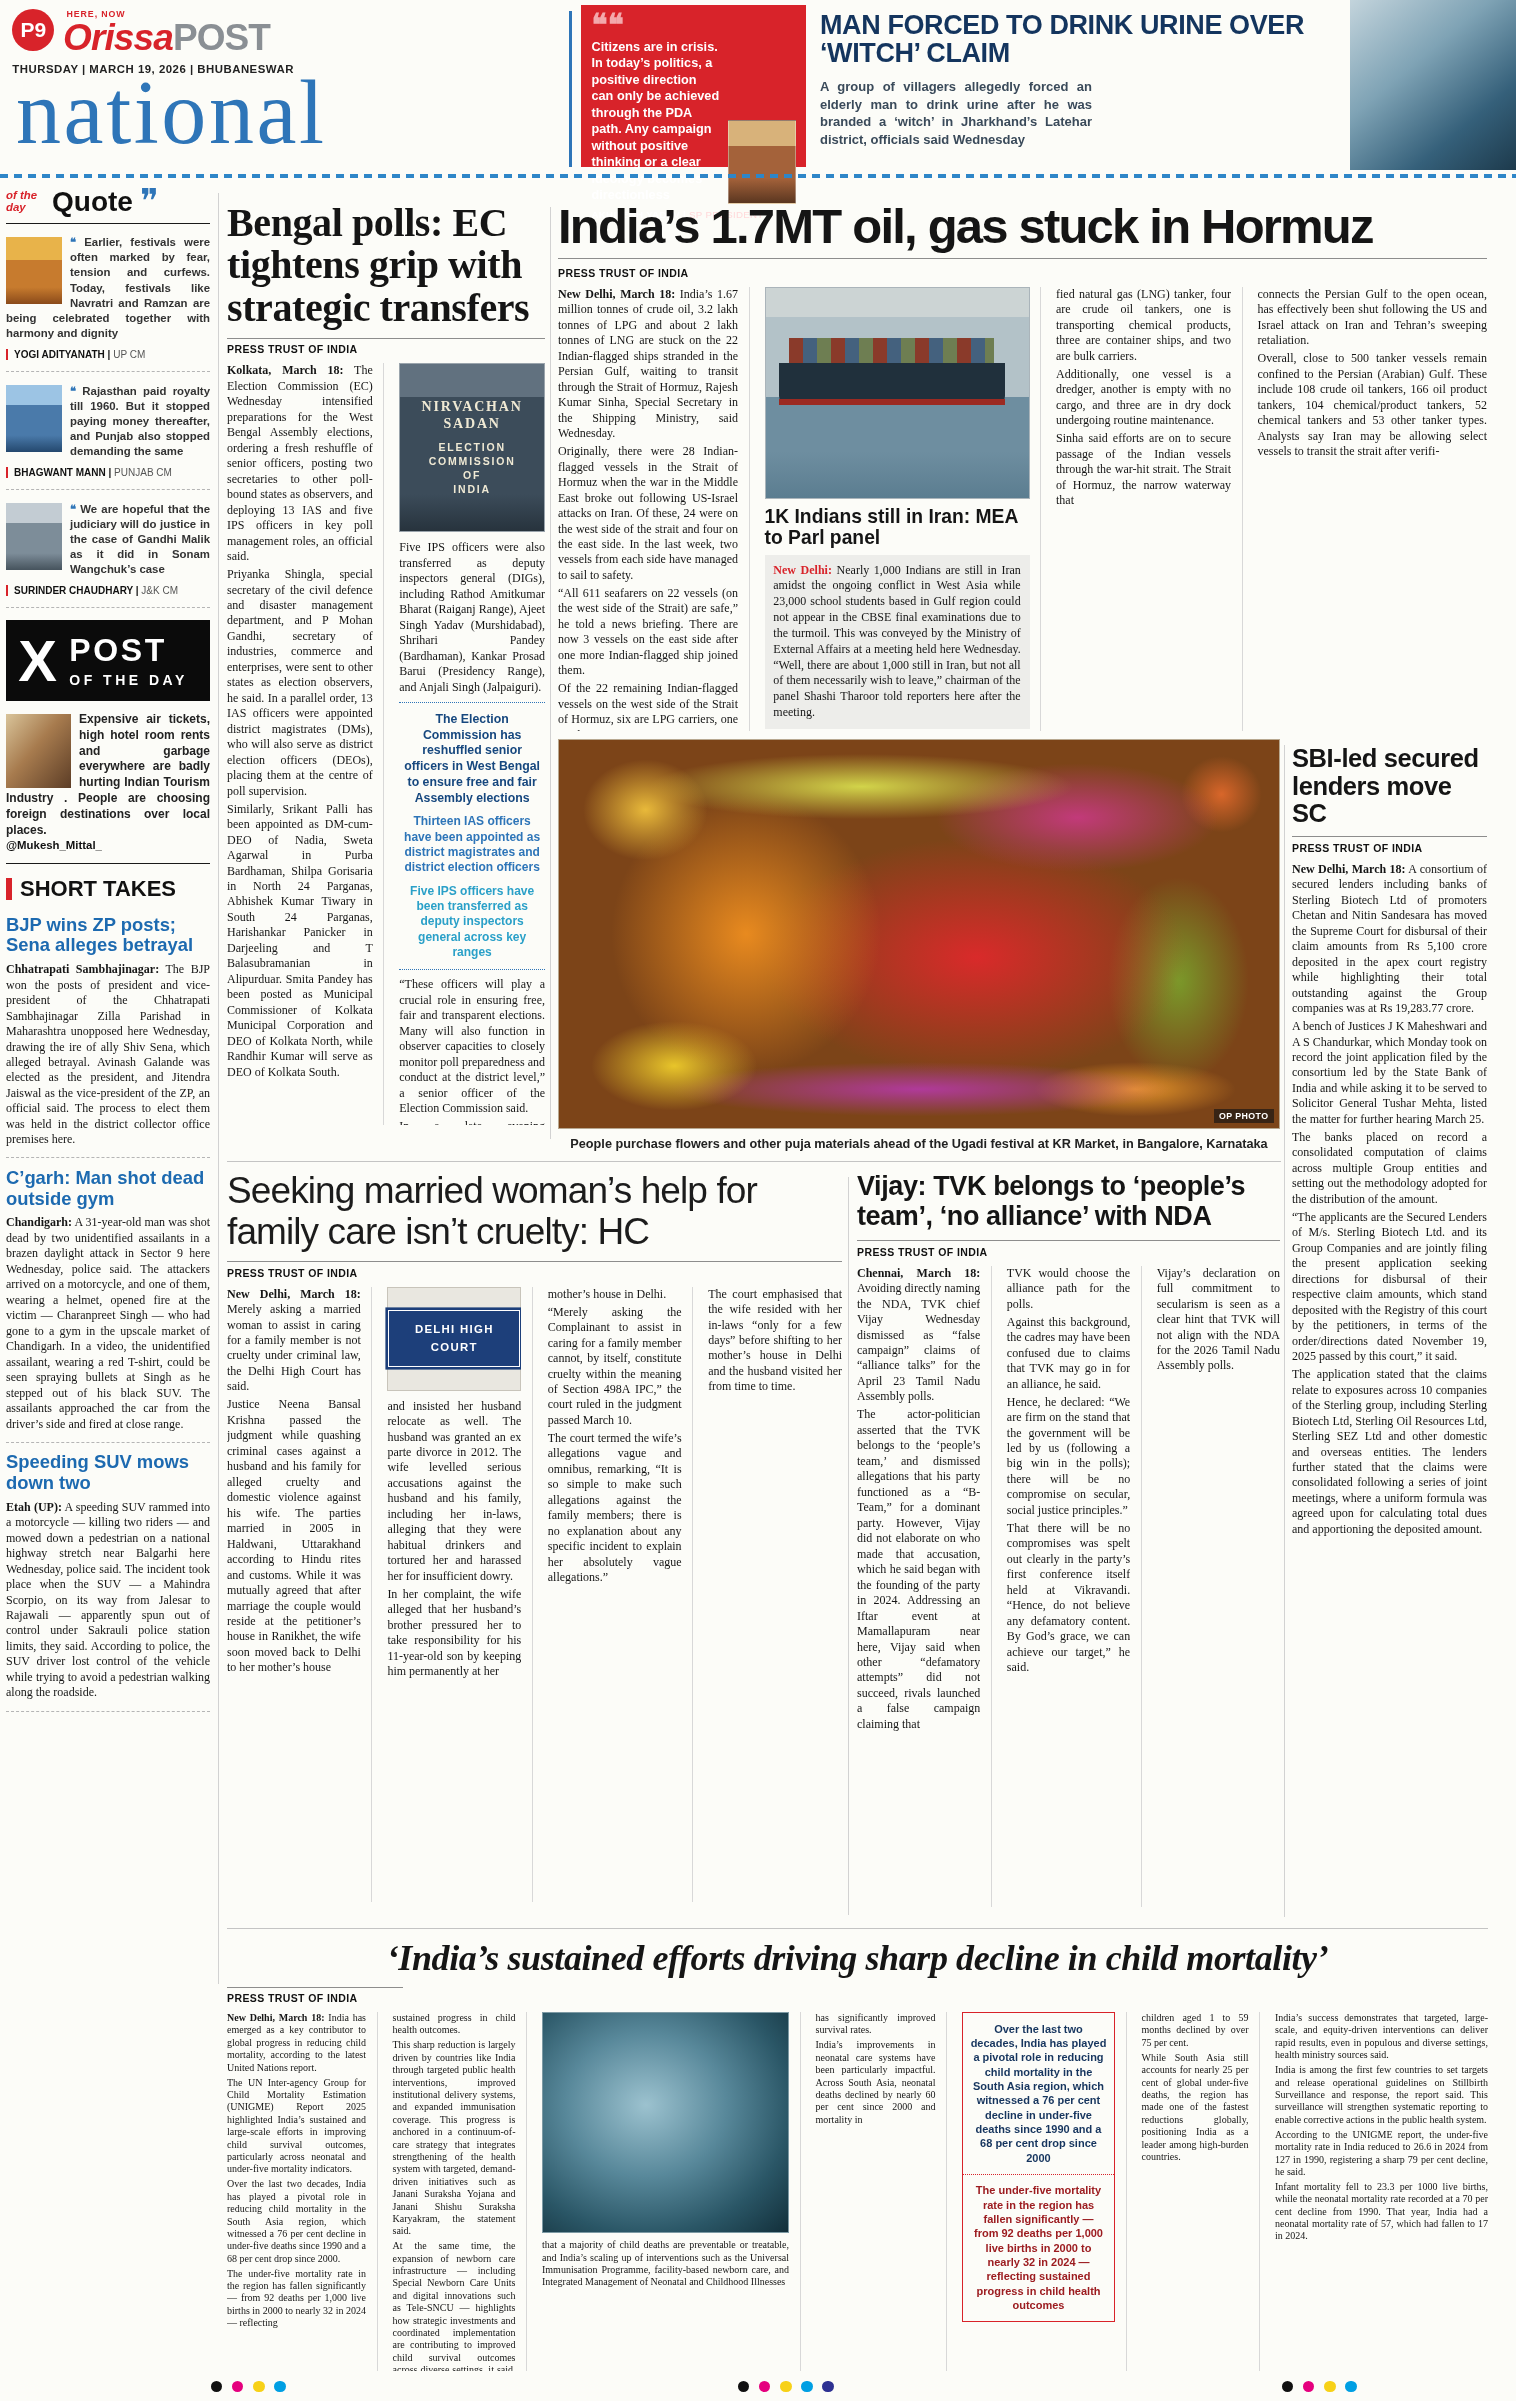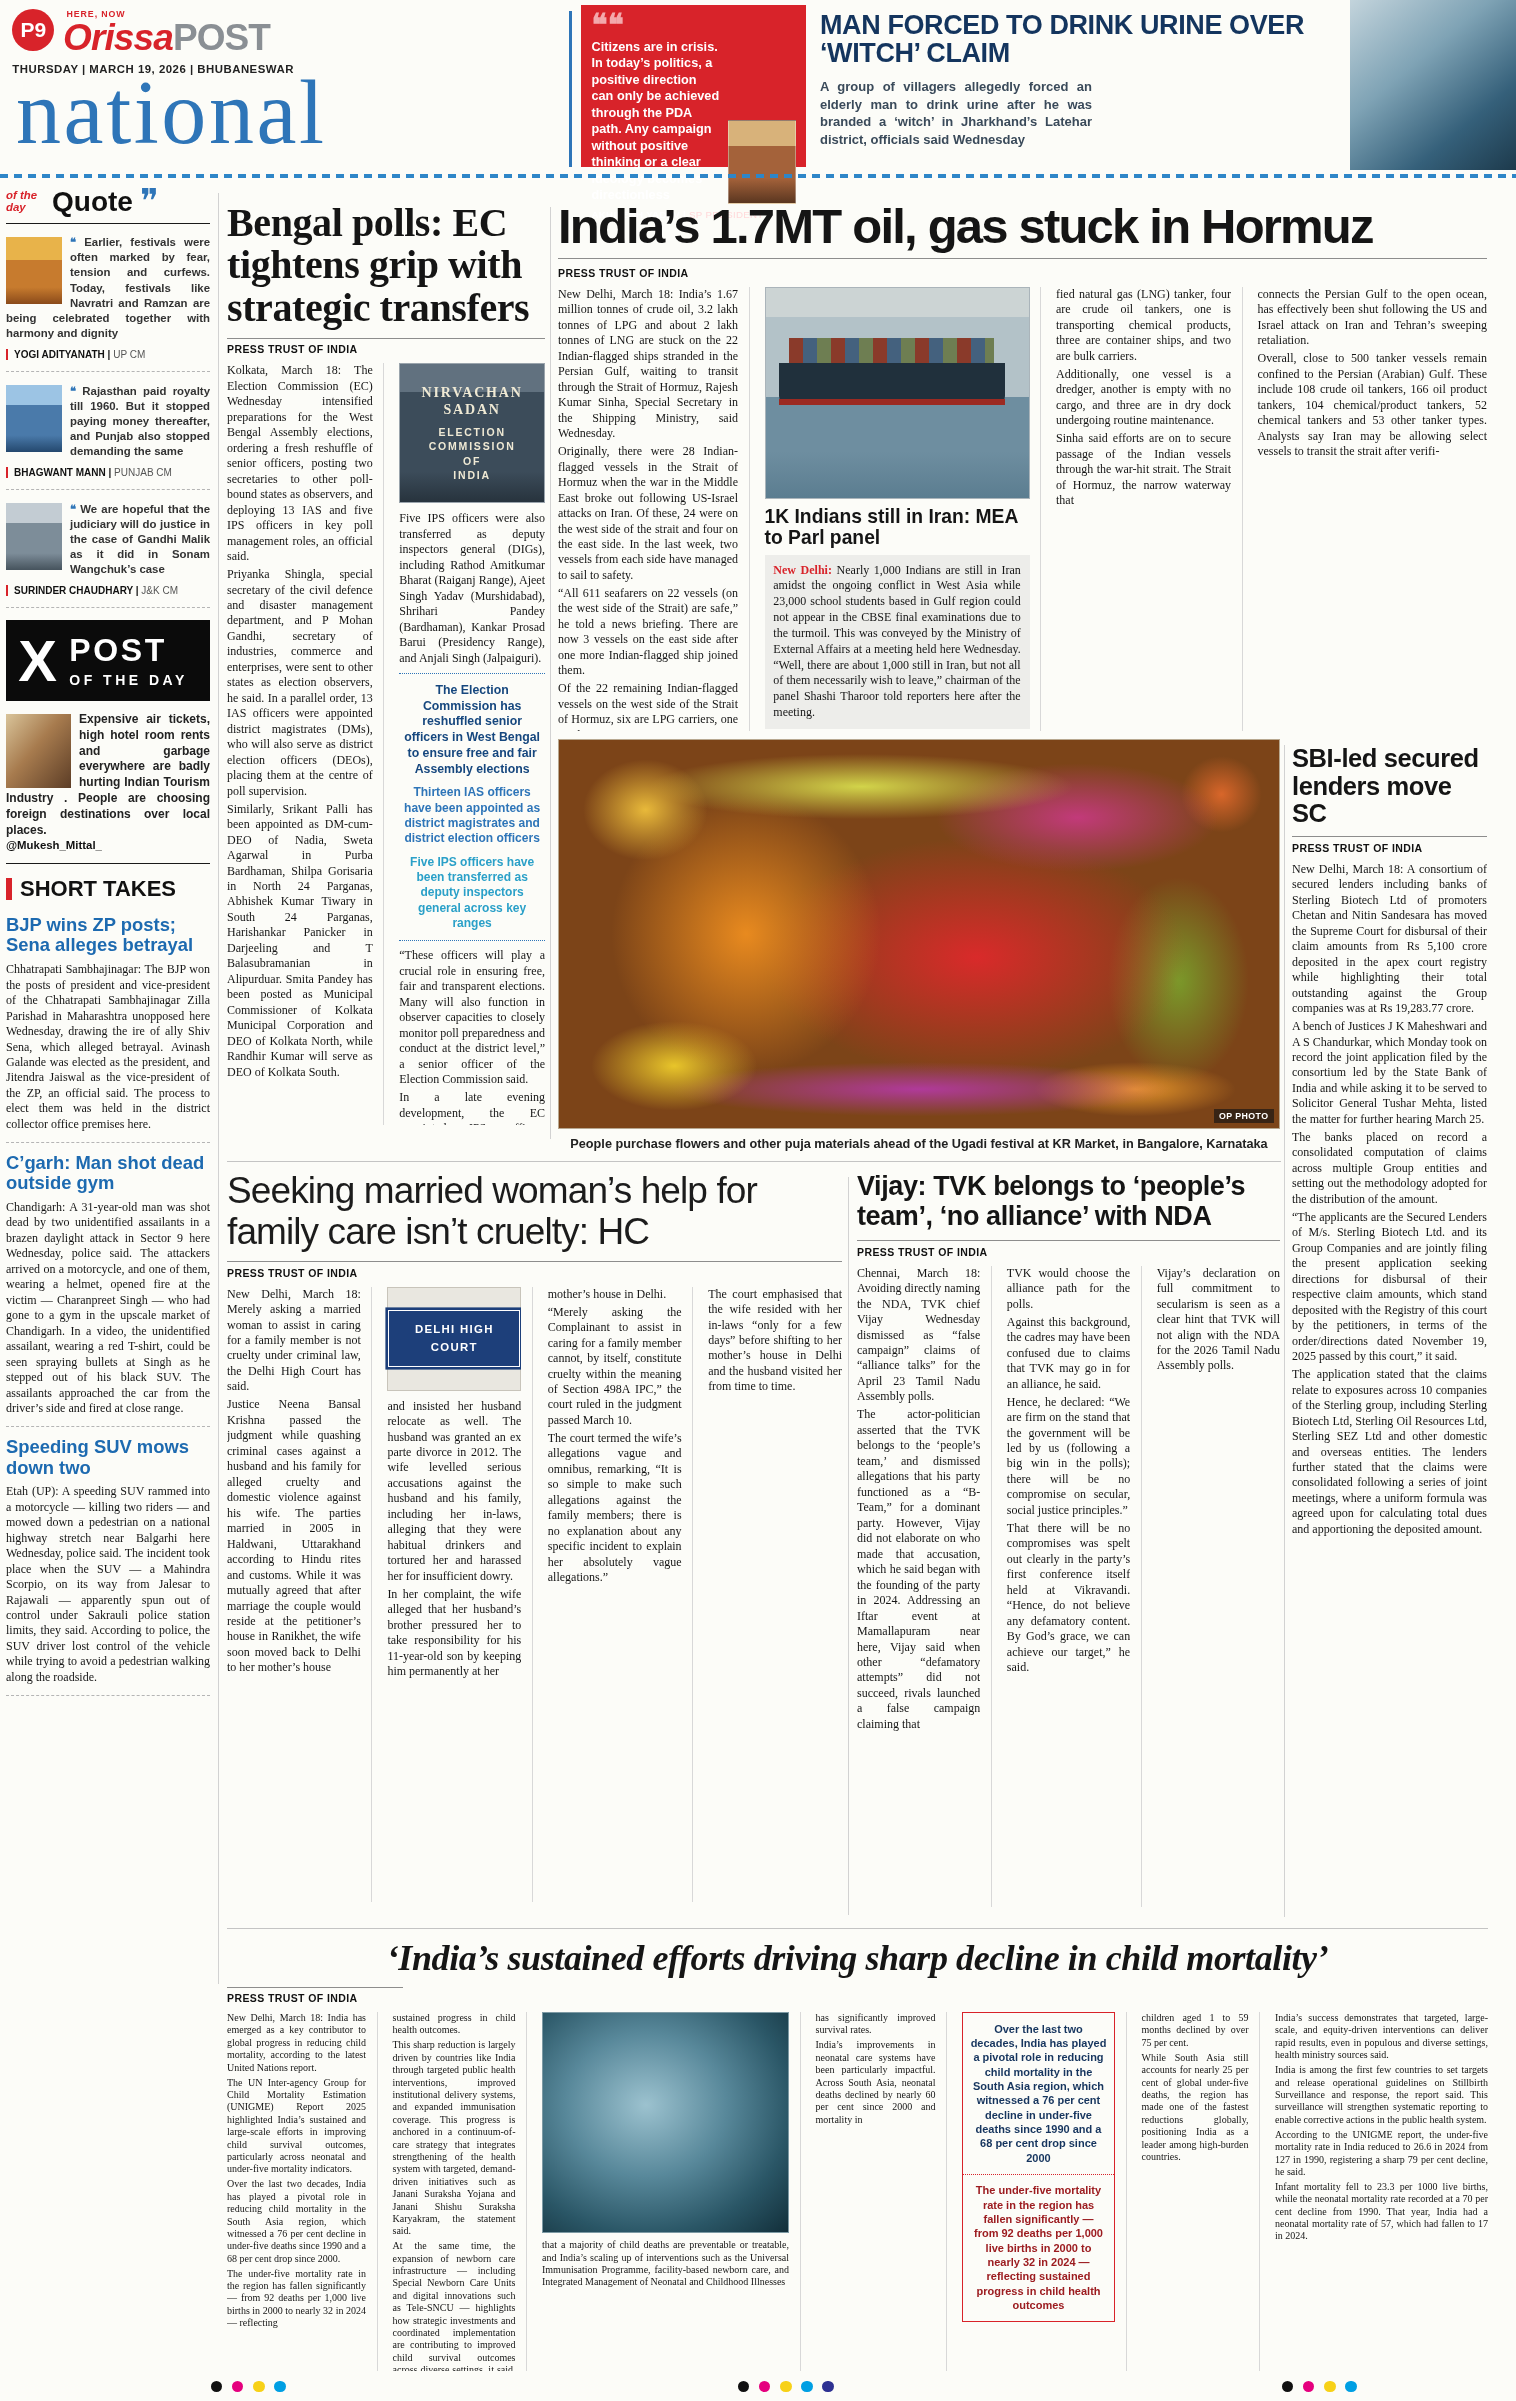--- a/index.html
+++ b/index.html
@@ -53,30 +53,30 @@
 .xt2{font:700 14px/1 "Liberation Sans",sans-serif;letter-spacing:3.5px;margin-top:7px}
 .xbody{padding:10.5px 0 3.5px;overflow:hidden}
 .xavatar{float:left;width:65px;height:74px;margin:1.8px 8px 1.8px 0;background:linear-gradient(130deg,#d9c49a 0%,#a77b4e 45%,#5c3d26 100%)}
 .xtext{font:700 12px/1.32 "Liberation Sans",sans-serif;color:#222;text-align:justify}
 .xhandle{font:800 11.4px "Liberation Sans",sans-serif;color:#111}
 
 .st-head{font:800 22px/1 "Liberation Sans",sans-serif;color:#111;border-left:6.1px solid #d8232a;padding-left:8px;margin:14px 0 5.3px}
 .st-item{padding:9.7px 0;border-bottom:0.9px dashed #b5b5b5}
 .st-h{font:800 18.4px/1.12 "Liberation Sans",sans-serif;color:#1d6ab0;margin-bottom:6.1px}
 .bt{font-size:12px;line-height:1.29;text-align:justify}
-.lead{font-weight:400}
+.lead{font-weight:700}
 
 .byline{font:700 10.5px "Liberation Sans",sans-serif;letter-spacing:0.4px;border-top:0.9px solid #8d8d8d;padding-top:4.4px;margin:8.8px 0 8px;color:#111}
 .cols{display:flex;align-items:stretch}
 .cols>div{overflow:hidden}
 .cols>div+div{border-left:0.9px solid #d8d8d8;margin-left:10.5px;padding-left:15px}
 .bp{font-size:12px;line-height:1.29;text-align:justify;margin-bottom:2.6px}
 
 .h-serif{font:700 40px/1.06 "Liberation Serif",serif;letter-spacing:-0.4px}
-.ecimg{height:140px;background:linear-gradient(#61717f 0 20%,#3c4c5a 20% 78%,#27333d 100%);display:flex;flex-direction:column;align-items:center;justify-content:center;color:#efe9d4;text-align:center;margin-bottom:8px;border:0.9px solid #9aa4ac}
+.ecimg{height:169px;background:linear-gradient(#61717f 0 20%,#3c4c5a 20% 78%,#27333d 100%);display:flex;flex-direction:column;align-items:center;justify-content:center;color:#efe9d4;text-align:center;margin-bottom:8px;border:0.9px solid #9aa4ac}
 .ec-l1{font:700 14px/1.2 "Liberation Serif",serif;letter-spacing:1.8px}
 .ec-l2{font:700 10.5px/1.35 "Liberation Sans",sans-serif;letter-spacing:1.8px;margin-top:7px}
 .ec-high{text-align:center;padding:8.8px 3.5px;margin:7px 0;border-top:0.9px dotted #2e75b8;border-bottom:0.9px dotted #2e75b8}
 .ec-h1{font:800 12.3px/1.28 "Liberation Sans",sans-serif;color:#16477e}
 .ec-h2{font:800 12px/1.28 "Liberation Sans",sans-serif;color:#2e75b8;margin-top:8px}
 .ec-h3{font:800 12px/1.28 "Liberation Sans",sans-serif;color:#2aa0c8;margin-top:8px}
 
 .h-big{font:800 49px/1 "Liberation Sans",sans-serif;letter-spacing:-1.8px;border-bottom:0.9px solid #8d8d8d;padding-bottom:7px}
 .shipimg{height:212px;position:relative;background:linear-gradient(#ccd4d4 0 14%,#b3c2c8 14% 52%,#6e8ea0 52% 78%,#5b7d90 100%);border:0.9px solid #aab4ba;overflow:hidden}
 .ship-boxes{position:absolute;left:9%;right:13%;top:24%;height:12%;background:repeating-linear-gradient(90deg,#8a3a2a 0 14px,#44617e 14px 28px,#6e7e52 28px 42px)}

